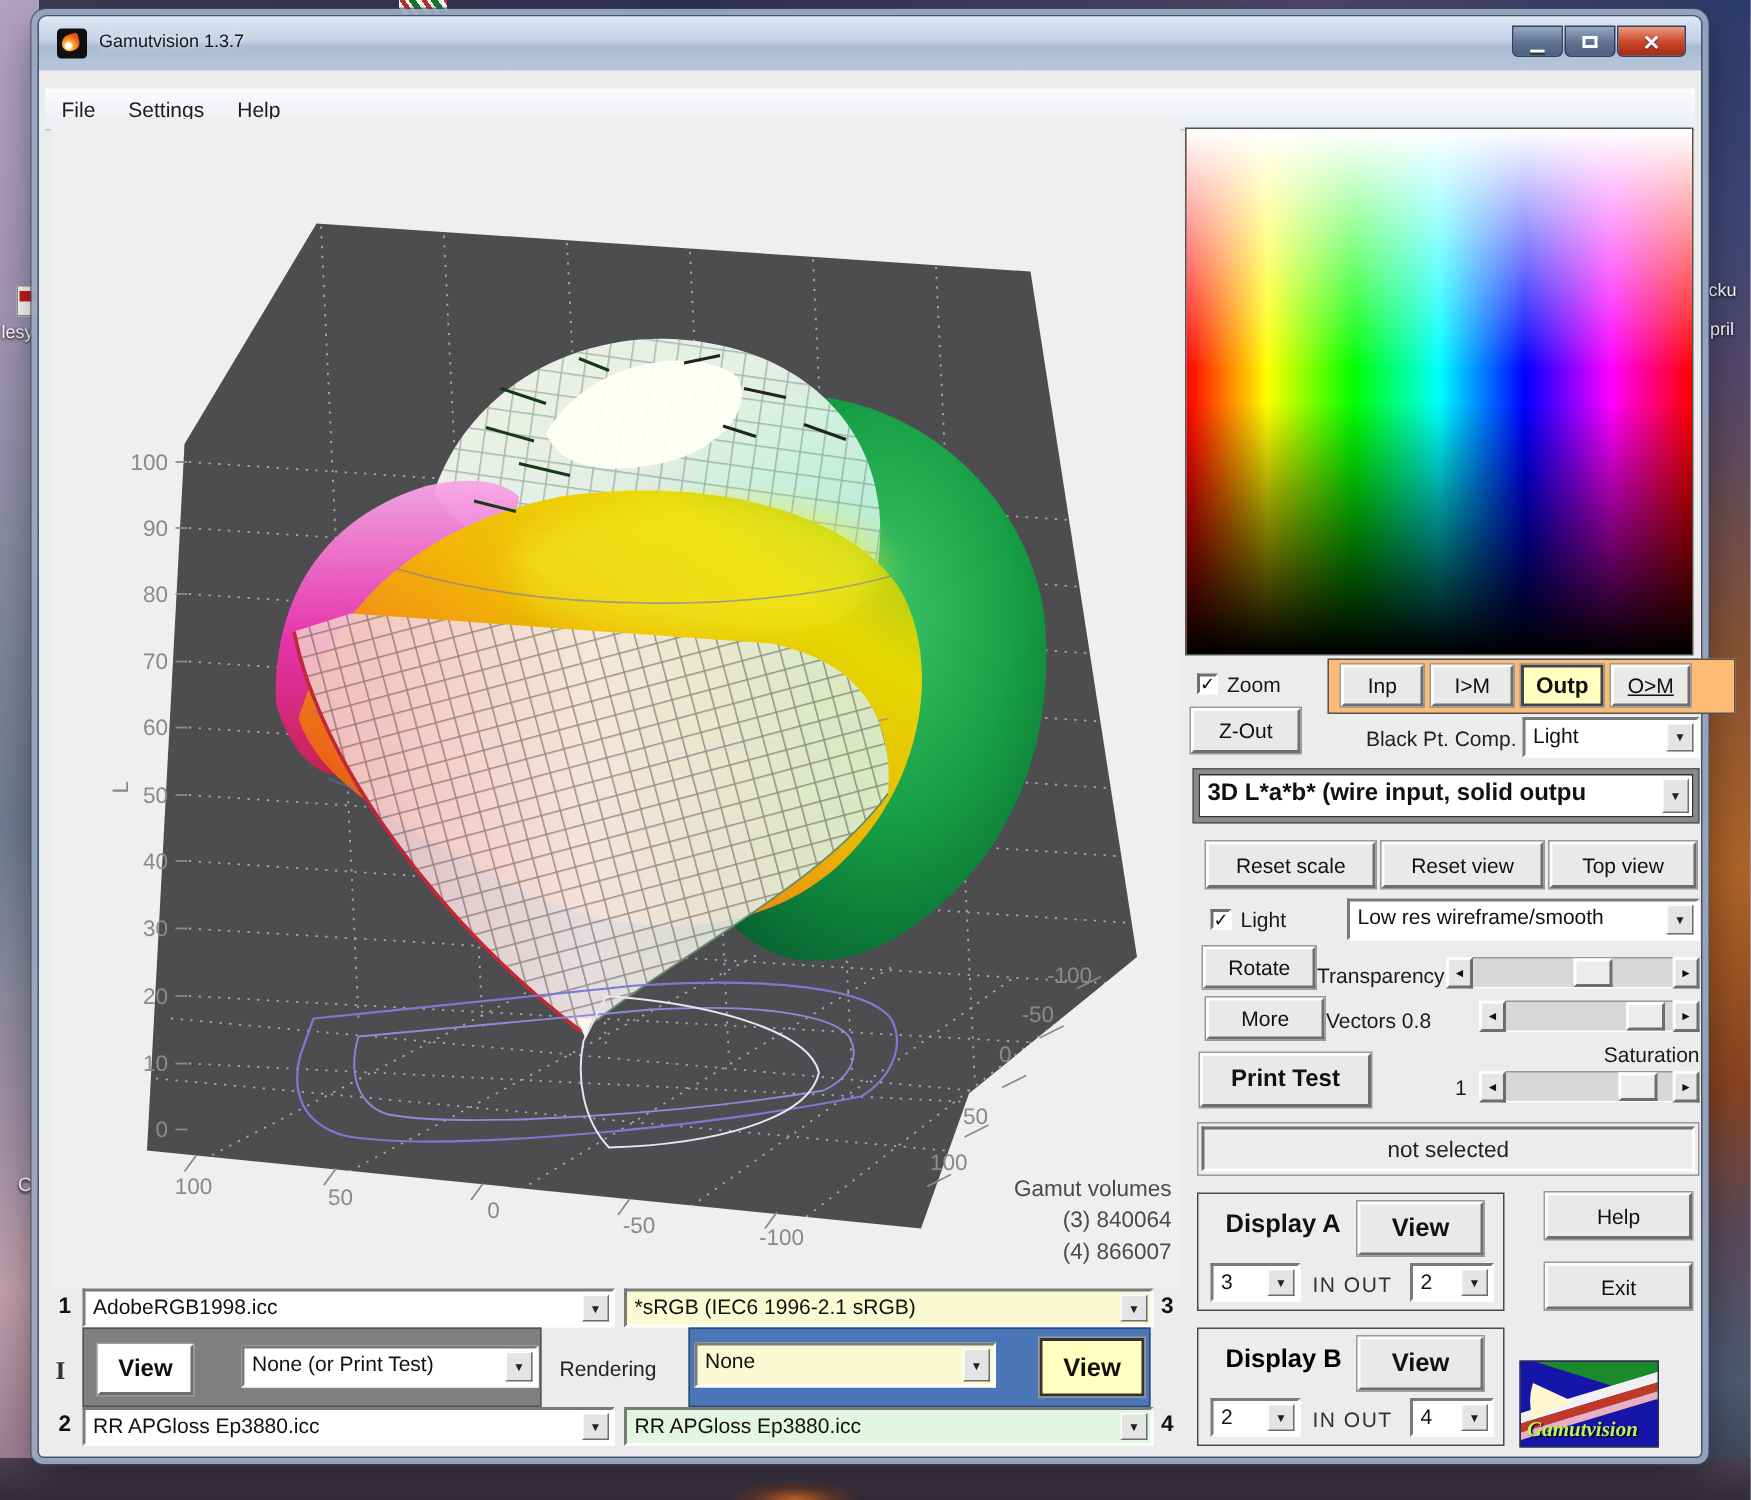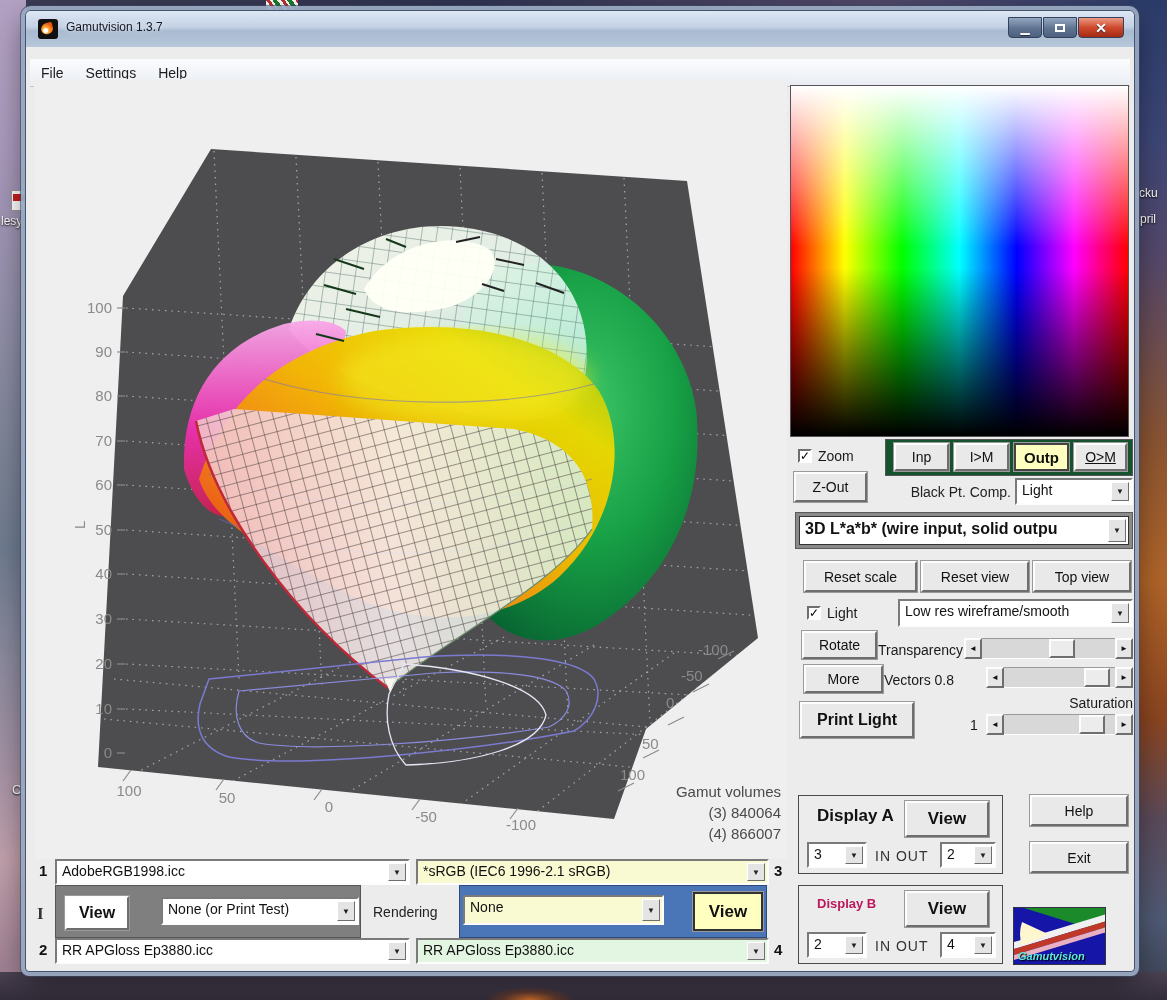--- a/index.html
+++ b/index.html
@@ -63,22 +63,22 @@
   .sunkbox { background:#ececec; border:2px solid; border-color:#6e6e6e #fdfdfd #fdfdfd #6e6e6e; }
   .groupbox { border:1px solid #4a4a4a; background:#ececec; }
 
   .colorpanel { background:
     linear-gradient(180deg, rgba(255,255,255,1) 0%, rgba(255,255,255,0) 46%, rgba(0,0,0,0) 52%, rgba(0,0,0,1) 100%),
     linear-gradient(90deg, #f00 0%, #ff0 16%, #0f0 33%, #0ff 50%, #00f 67%, #f0f 84%, #f00 100%);
     border:1px solid #555; }
 
   .logo { background:#1515a8; border:1px solid #334; position:relative; overflow:hidden; }
   .logo svg { display:block; }
-  .logo .logo-word { position:absolute; left:4px; bottom:2px; color:#5eead4; font-style:italic; font-weight:bold;
-    font-size:11px; font-family:Liberation Sans, sans-serif; text-shadow:1px 1px 1px #000; }
+  .logo .logo-word { position:absolute; left:4px; bottom:2px; color:#bef264; font-style:italic; font-weight:bold;
+    font-size:14px; font-family:Liberation Serif, serif; text-shadow:1px 1px 1px #000; }
 
   .numlbl { font-weight:bold; font-size:15px; color:#111; }
 </style>
 </head>
 <body>
 
 <div class="bg-top"></div>
 <div class="bg-left"></div>
 <div class="bg-right"></div>
 <div class="bg-bottom"></div>
@@ -282,21 +282,21 @@
     </g>
   </svg>
 
   <div class="abs colorpanel" style="left:764px;top:74px;width:339px;height:352px;"></div>
 
   <div class="abs cbrow" style="left:772px;top:437px;">
     <span class="cb">✓</span>
     <span class="lbl">Zoom</span>
   </div>
 
-  <div class="abs" style="left:859px;top:428px;width:248px;height:37px;background:#14532d;border:1px solid #555;">
+  <div class="abs" style="left:859px;top:428px;width:272px;height:37px;background:#fdba74;border:1px solid #555;">
     <div class="btn abs" style="left:8px;top:3px;width:55px;height:28px;">Inp</div>
     <div class="btn abs" style="left:68px;top:3px;width:55px;height:28px;">I&gt;M</div>
     <div class="btn abs" style="left:128px;top:3px;width:55px;height:28px;background:#ffffc0;border-color:#444;font-weight:bold;font-size:15px;">Outp</div>
     <div class="btn abs" style="left:188px;top:3px;width:53px;height:28px;text-decoration:underline;">O&gt;M</div>
   </div>
 
   <div class="btn abs" style="left:768px;top:461px;width:73px;height:30px;">Z-Out</div>
   <div class="abs lbl" style="left:845px;top:473px;width:140px;text-align:right;color:#222;">Black Pt. Comp.</div>
   <div class="dd abs" style="left:989px;top:467px;width:118px;height:27px;">
     <span>Light</span>
@@ -336,51 +336,54 @@
   <div class="btn abs" style="left:778px;top:654px;width:79px;height:28px;">More</div>
   <div class="abs lbl" style="left:858px;top:661px;">Vectors 0.8</div>
   <div class="slider abs" style="left:960px;top:656px;width:147px;">
     <div class="sl-btn">◄</div>
     <div class="sl-track">
         <div class="sl-thumb" style="left:72%;"></div>
       </div>
     <div class="sl-btn">►</div>
   </div>
 
-  <div class="btn abs" style="left:774px;top:691px;width:114px;height:36px;font-weight:bold;font-size:16px;">Print Light</div>
+  <div class="btn abs" style="left:774px;top:691px;width:114px;height:36px;font-weight:bold;font-size:16px;">Print Test</div>
   <div class="abs lbl" style="left:1012px;top:684px;width:95px;text-align:right;">Saturation</div>
   <div class="abs lbl" style="left:944px;top:706px;">1</div>
   <div class="slider abs" style="left:960px;top:703px;width:147px;">
     <div class="sl-btn">◄</div>
     <div class="sl-track">
         <div class="sl-thumb" style="left:68%;"></div>
       </div>
     <div class="sl-btn">►</div>
   </div>
 
+  <div class="abs" style="left:772px;top:737px;width:335px;height:36px;border:1px solid #999;padding:2px;">
+    <div class="sunkbox" style="height:100%;display:flex;align-items:center;justify-content:center;font-size:15px;color:#222;">not selected</div>
+  </div>
 
   <div class="groupbox abs" style="left:772px;top:784px;width:205px;height:79px;">
     <div class="abs" style="left:18px;top:10px;font-weight:bold;font-size:17px;color:#111;">Display A</div>
     <div class="btn abs" style="left:106px;top:5px;width:84px;height:36px;font-weight:bold;font-size:17px;">View</div>
     <div class="dd abs" style="left:8px;top:46px;width:60px;height:26px;">
       <span>3</span>
       <span class="arr">▼</span>
     </div>
     <div class="abs" style="left:76px;top:52px;font-size:14px;color:#333;letter-spacing:1px;">IN OUT</div>
     <div class="dd abs" style="left:141px;top:46px;width:56px;height:26px;">
       <span>2</span>
       <span class="arr">▼</span>
     </div>
   </div>
 
   <div class="btn abs" style="left:1004px;top:784px;width:98px;height:31px;">Help</div>
   <div class="btn abs" style="left:1004px;top:831px;width:98px;height:31px;">Exit</div>
 
   <div class="groupbox abs" style="left:772px;top:874px;width:205px;height:79px;">
-    <div class="abs" style="left:18px;top:10px;font-weight:bold;font-size:13px;color:#be185d;">Display B</div>
+    <div class="abs" style="left:18px;top:10px;font-weight:bold;font-size:17px;color:#000000;">Display B</div>
     <div class="btn abs" style="left:106px;top:5px;width:84px;height:36px;font-weight:bold;font-size:17px;">View</div>
     <div class="dd abs" style="left:8px;top:46px;width:60px;height:26px;">
       <span>2</span>
       <span class="arr">▼</span>
     </div>
     <div class="abs" style="left:76px;top:52px;font-size:14px;color:#333;letter-spacing:1px;">IN OUT</div>
     <div class="dd abs" style="left:141px;top:46px;width:56px;height:26px;">
       <span>4</span>
       <span class="arr">▼</span>
     </div>

